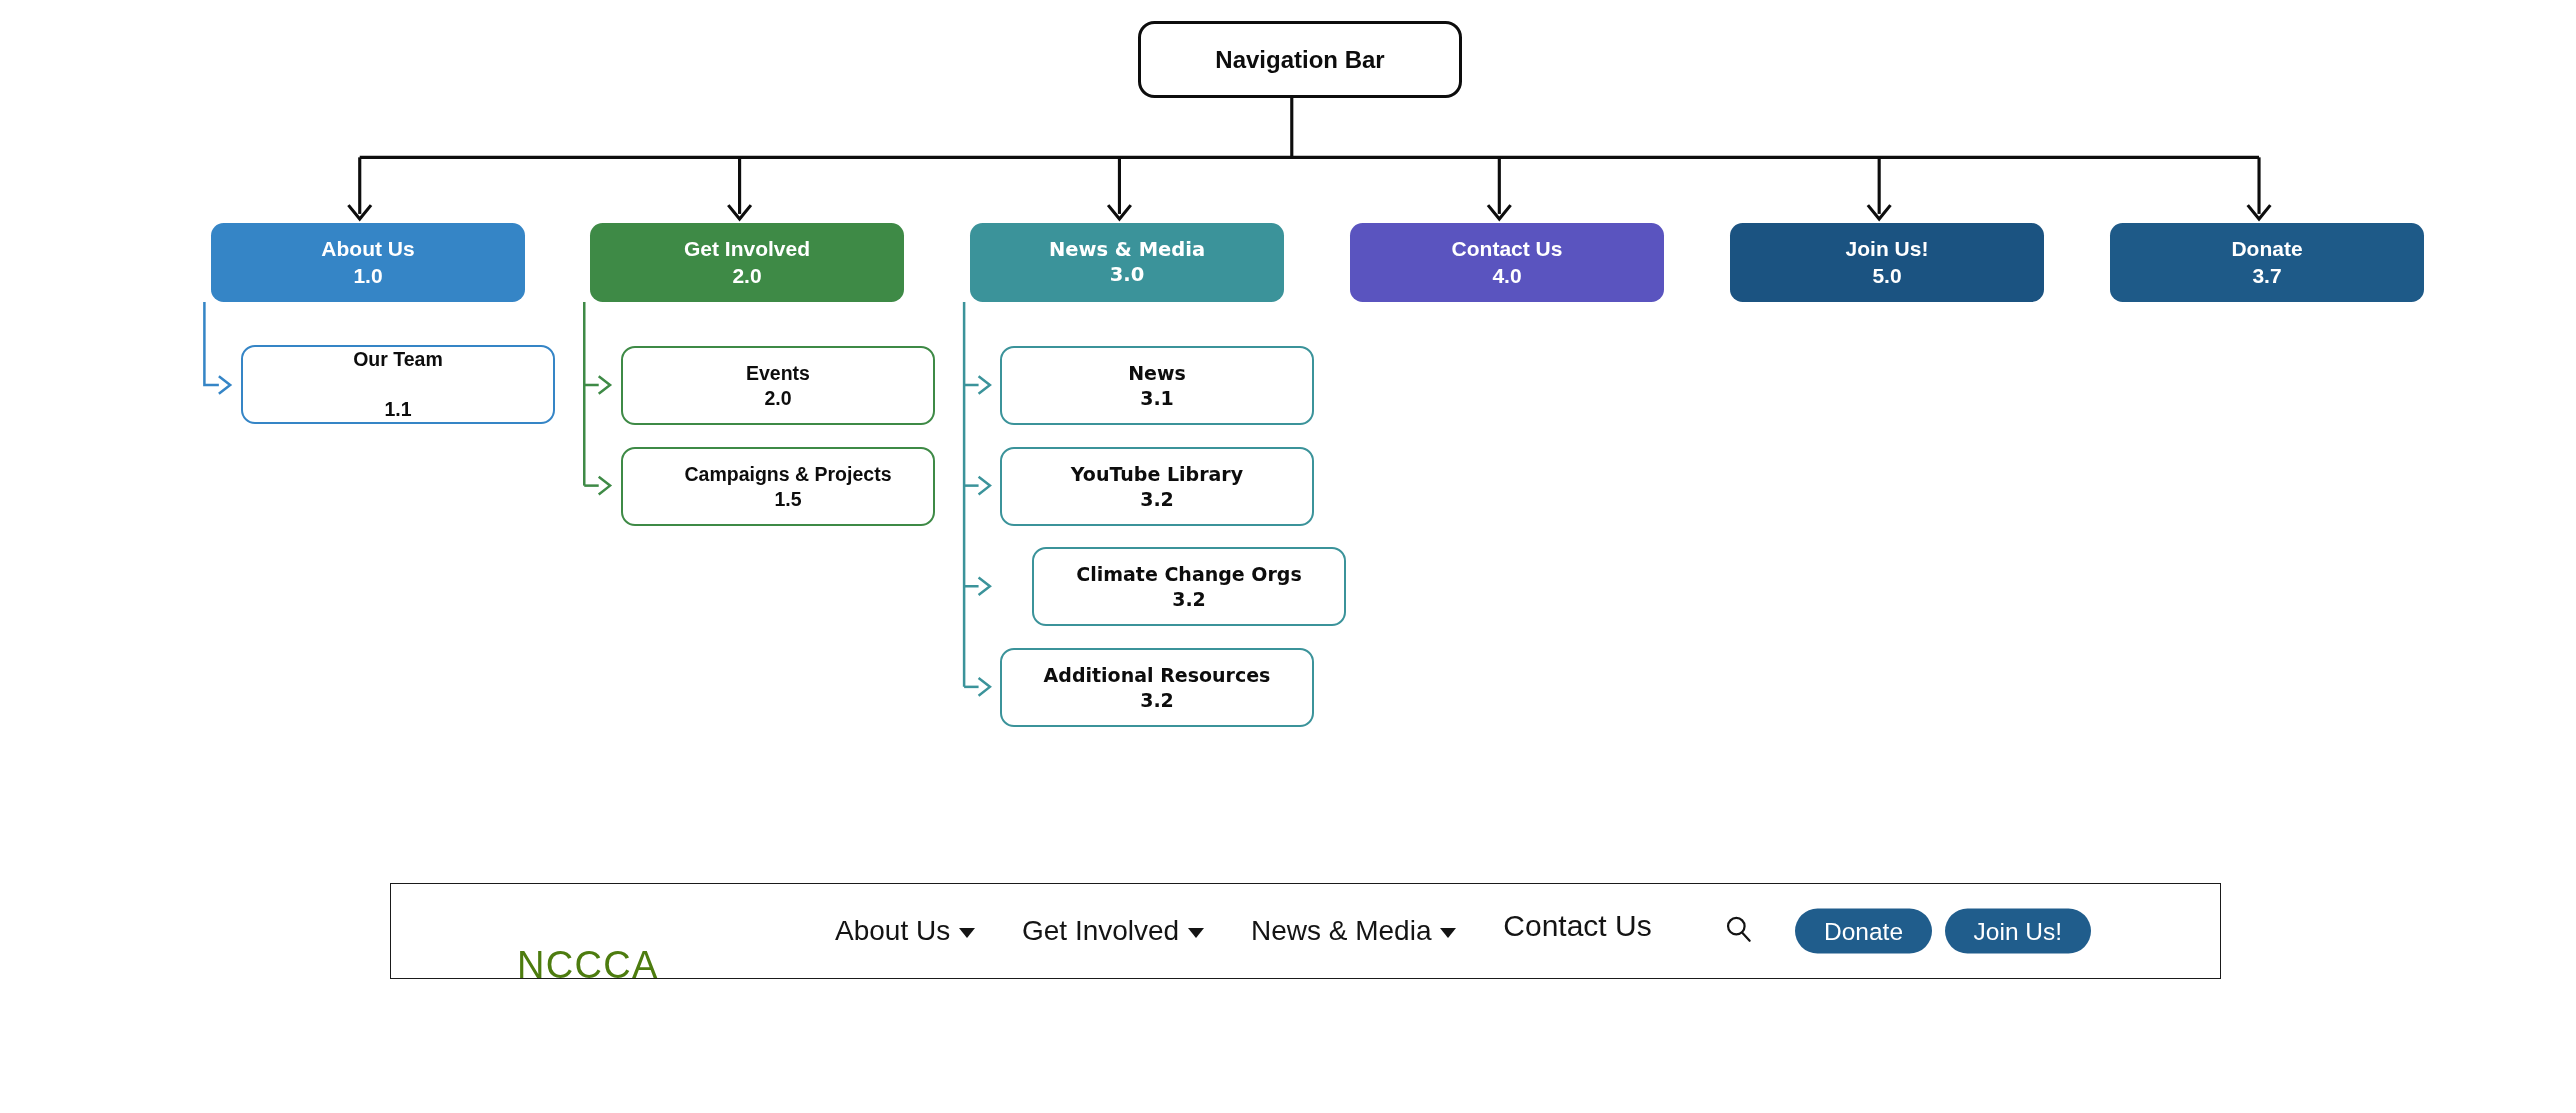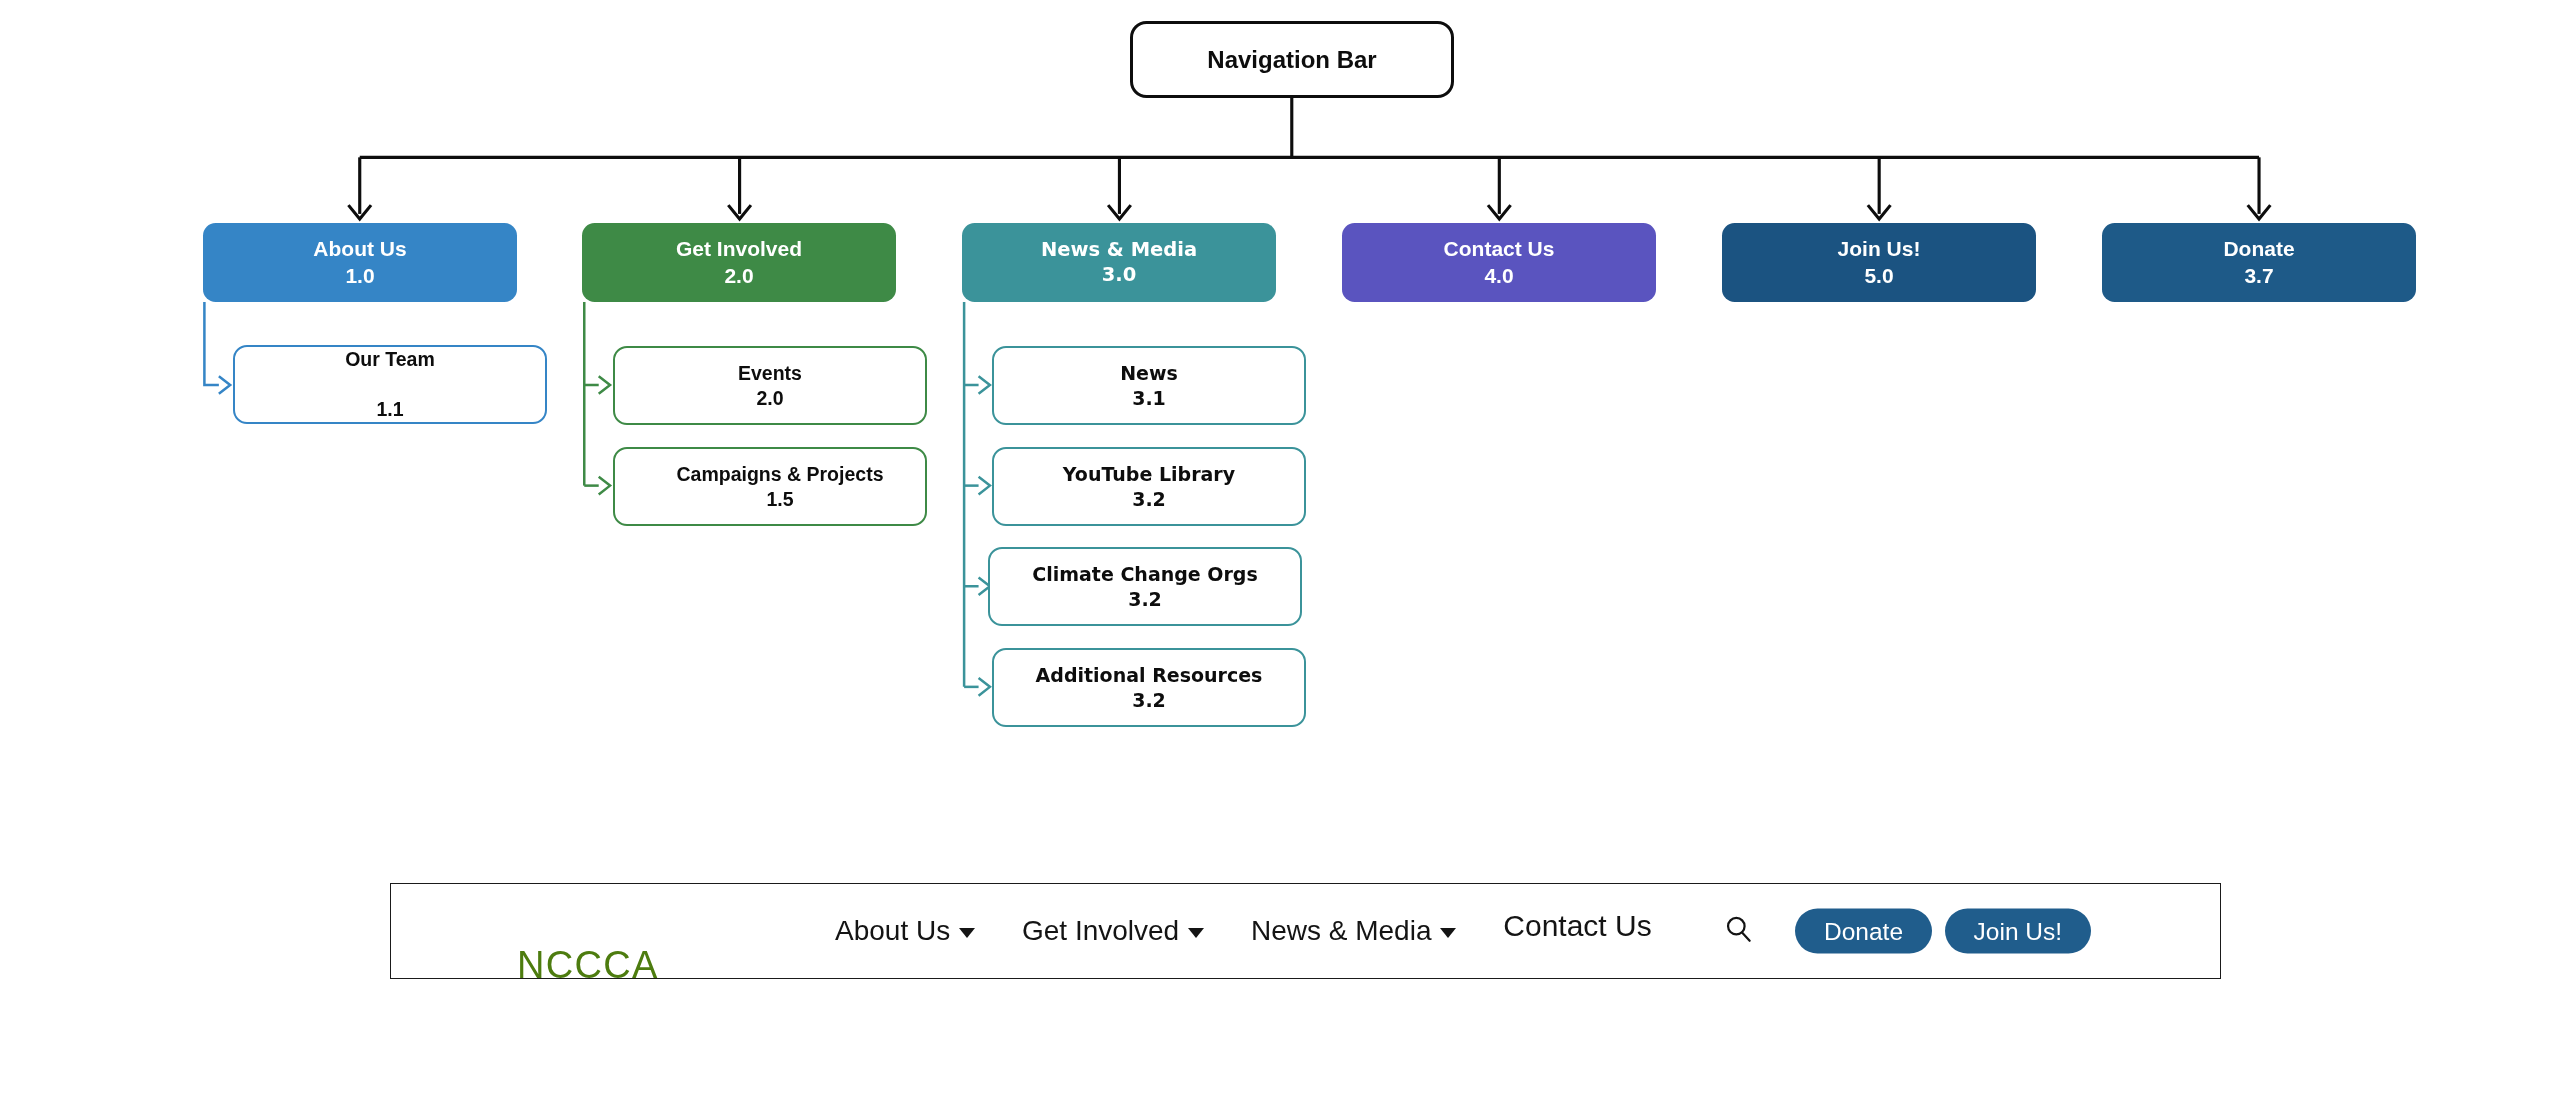--- a/index.html
+++ b/index.html
@@ -1,21 +1,21 @@
 <!DOCTYPE html>
 <html style="font-size:10px"><head>
 <meta charset="utf-8">
 <style>
   html,body{margin:0;padding:0;}
   body{width:2576px;height:1114px;background:#ffffff;font-family:"Liberation Sans",sans-serif;}
   .canvas{position:relative;width:2576px;height:1114px;background:#ffffff;overflow:hidden;}
   .wires{position:absolute;left:0;top:0;width:2576px;height:1114px;}
 
   .box{position:absolute;display:flex;flex-direction:column;align-items:center;justify-content:center;
-       text-align:right;box-sizing:border-box;}
+       text-align:right;box-sizing:border-box;margin-left:8px;}
   .root-box{left:1130px;top:21px;width:324px;height:77px;background:#fff;border:3.1px solid #0d0d0d;
        border-radius:16.4px;font-weight:bold;font-size:24px;color:#0d0d0d;}
   .main-box{width:314px;height:79px;top:223px;border-radius:12.6px;color:#ffffff;font-weight:bold;
        font-size:21px;line-height:1.24;}
   .sub-box{width:314px;height:79px;background:#ffffff;border:2.5px solid;border-radius:14px;
        color:#0d0d0d;font-weight:bold;font-size:19.5px;line-height:1.28;}
   .news-font{font-family:"DejaVu Sans",sans-serif;font-size:19px;}
   .main-box.news-font{font-size:19.5px;}
 
   
@@ -128,21 +128,21 @@
   </div>
 
   <div class="box sub-box news-font" style="left: 992px; top: 346px; border-color: rgb(59, 147, 154);">
     <span>News</span>
     <span>3.1</span>
   </div>
   <div class="box sub-box news-font" style="left: 992px; top: 447px; border-color: rgb(59, 147, 154);">
     <span>YouTube Library</span>
     <span>3.2</span>
   </div>
-  <div class="box sub-box news-font" style="left: 988px; top: 547px; border-color: rgb(59, 147, 154);">
+  <div class="box sub-box news-font" style="left: 1024px; top: 547px; border-color: rgb(59, 147, 154);">
     <span>Climate Change Orgs</span>
     <span>3.2</span>
   </div>
   <div class="box sub-box news-font" style="left: 992px; top: 648px; border-color: rgb(59, 147, 154);">
     <span>Additional Resources</span>
     <span>3.2</span>
   </div>
 
   <div class="navbar">
     <div class="logo">NCCCA</div>

